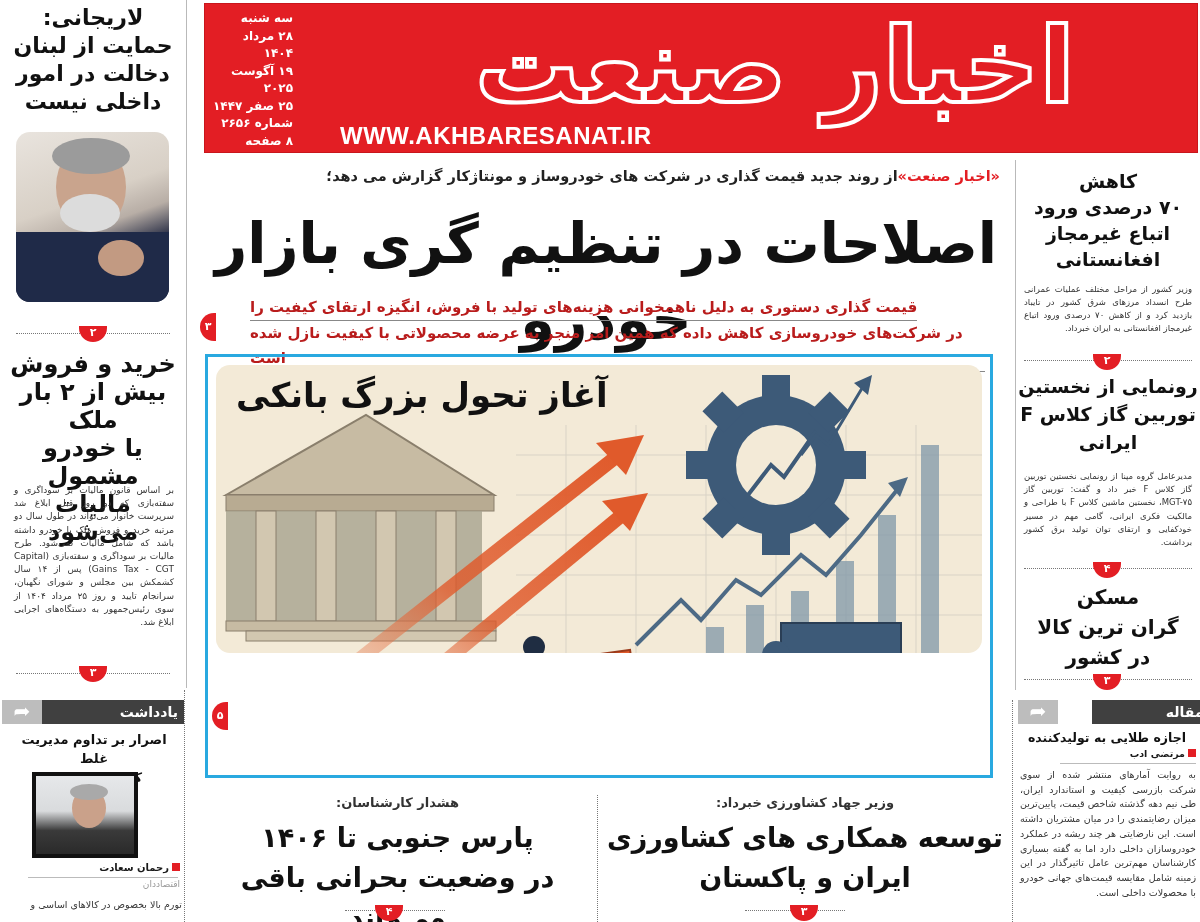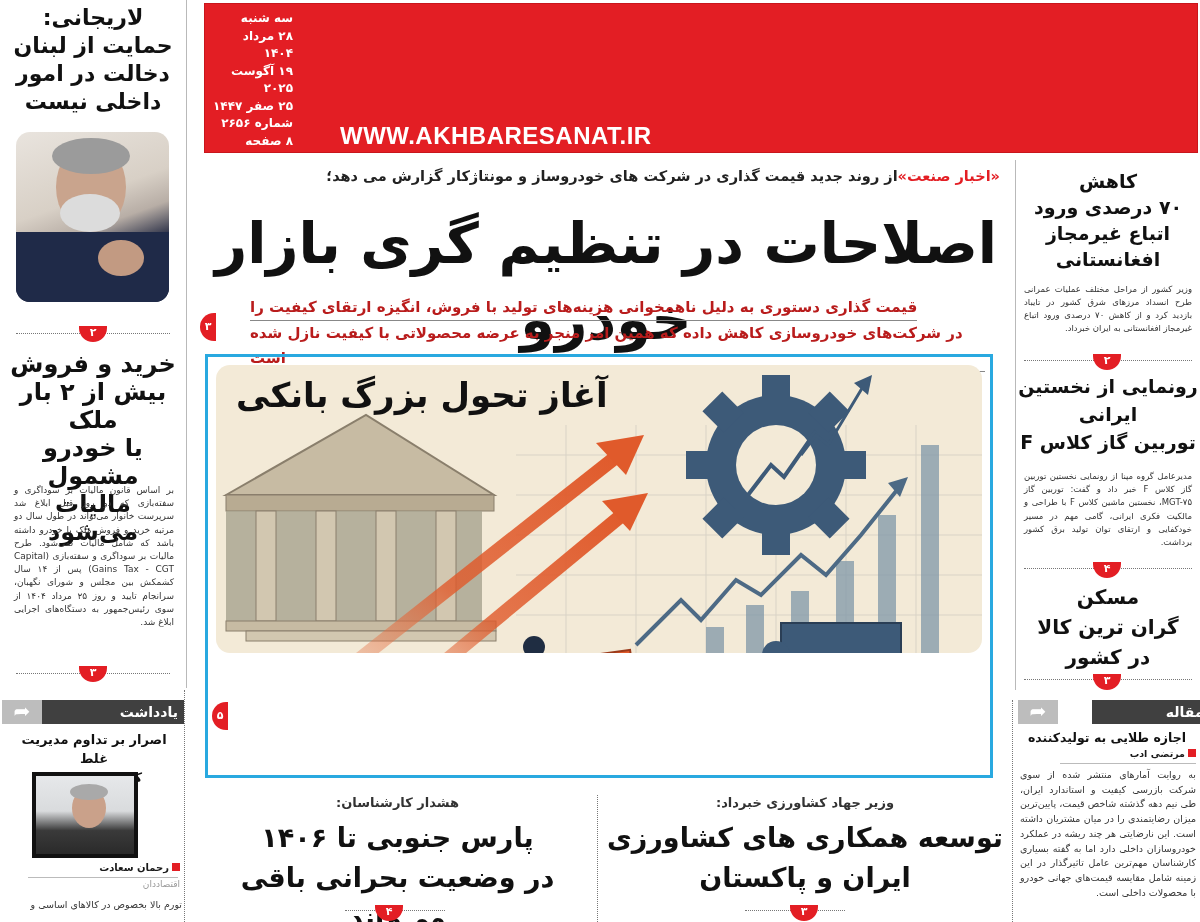--- a/index.html
+++ b/index.html
@@ -87,20 +87,21 @@
   }
   #main-image {
     position: absolute; left: 8px; top: 8px; width: 766px; height: 288px;
     background: #f3ead7; border-radius: 14px; overflow: hidden;
   }
 </style>
 </head>
 <body>
 
 <div id="masthead" class="abs">
+  <div id="logo">اخبار صنعت</div>
   <div id="site-url">WWW.AKHBARESANAT.IR</div>
   <div id="issue-info">
     <div>سه شنبه</div>
     <div>۲۸ مرداد ۱۴۰۴</div>
     <div>۱۹ آگوست ۲۰۲۵</div>
     <div>۲۵ صفر ۱۴۴۷</div>
     <div>شماره ۲۶۵۶</div>
     <div>۸ صفحه</div>
     <div>۱۰۰۰۰ تومان</div>
   </div>
@@ -301,22 +302,22 @@
     <div>افغانستانی</div>
   </div>
   <div class="body-text" style="left:1024px; top:283px; width:168px; font-size:8.5px; line-height:13px;">وزیر کشور از مراحل مختلف عملیات عمرانی طرح انسداد مرزهای شرق کشور در تایباد بازدید کرد و از کاهش ۷۰ درصدی ورود اتباع غیرمجاز افغانستانی به ایران خبرداد.</div>
   <div class="hdots" style="left:1024px; top:360px; width:168px;"></div>
   <div class="pgtab" style="left:1093px; top:354px;">۲</div>
 </div>
 
 <div>
   <div class="hl" style="left:1018px; top:372px; width:180px; font-size:19px; line-height:28px;">
     <div>رونمایی از نخستین</div>
+    <div>توربین گاز کلاس F</div>
     <div>ایرانی</div>
-    <div>توربین گاز کلاس F</div>
   </div>
   <div class="body-text" style="left:1024px; top:470px; width:168px; font-size:8.5px; line-height:13.2px;">مدیرعامل گروه مپنا از رونمایی نخستین توربین گاز کلاس F خبر داد و گفت: توربین گاز MGT-۷۵، نخستین ماشین کلاس F با طراحی و مالکیت فکری ایرانی، گامی مهم در مسیر خودکفایی و ارتقای توان تولید برق کشور برداشت.</div>
   <div class="hdots" style="left:1024px; top:568px; width:168px;"></div>
   <div class="pgtab" style="left:1093px; top:562px;">۴</div>
 </div>
 
 <div>
   <div class="hl" style="left:1018px; top:582px; width:180px; font-size:20px; line-height:30px;">
     <div>مسکن</div>
     <div>گران ترین کالا</div>

